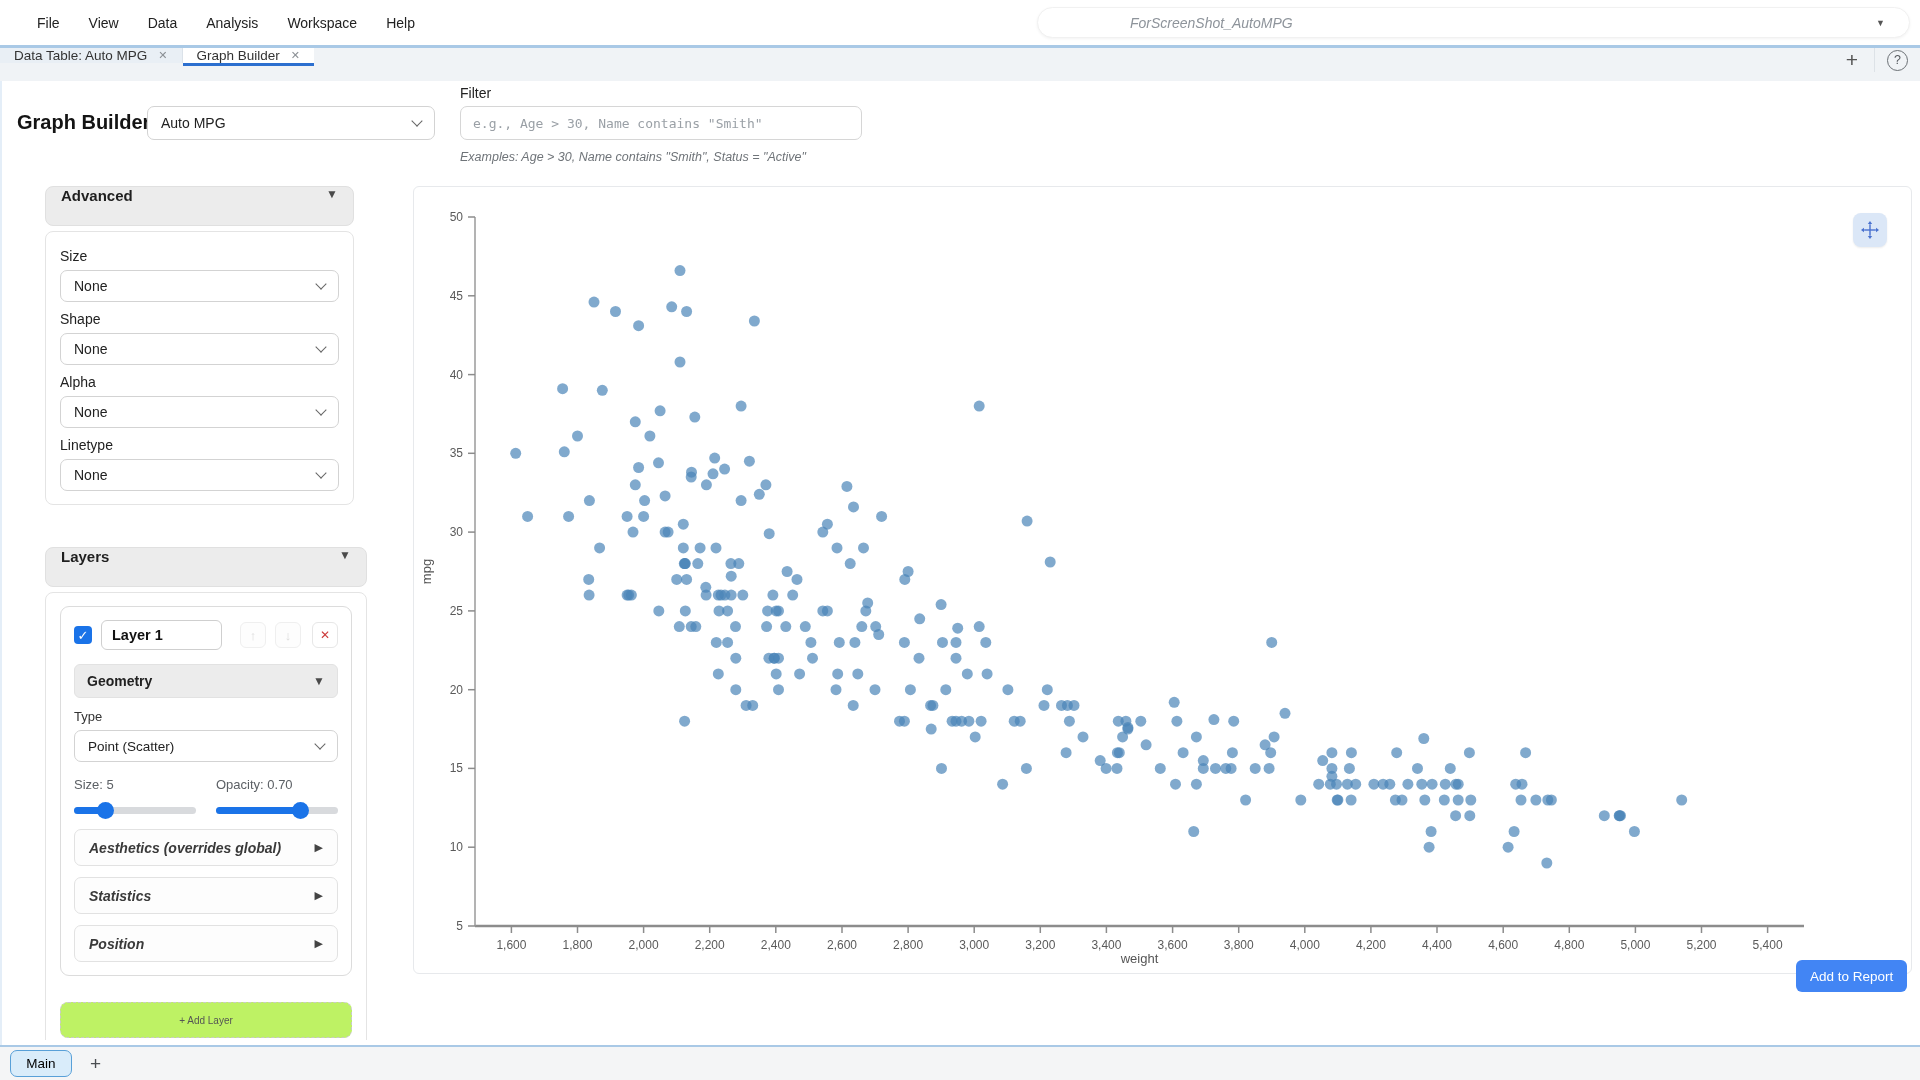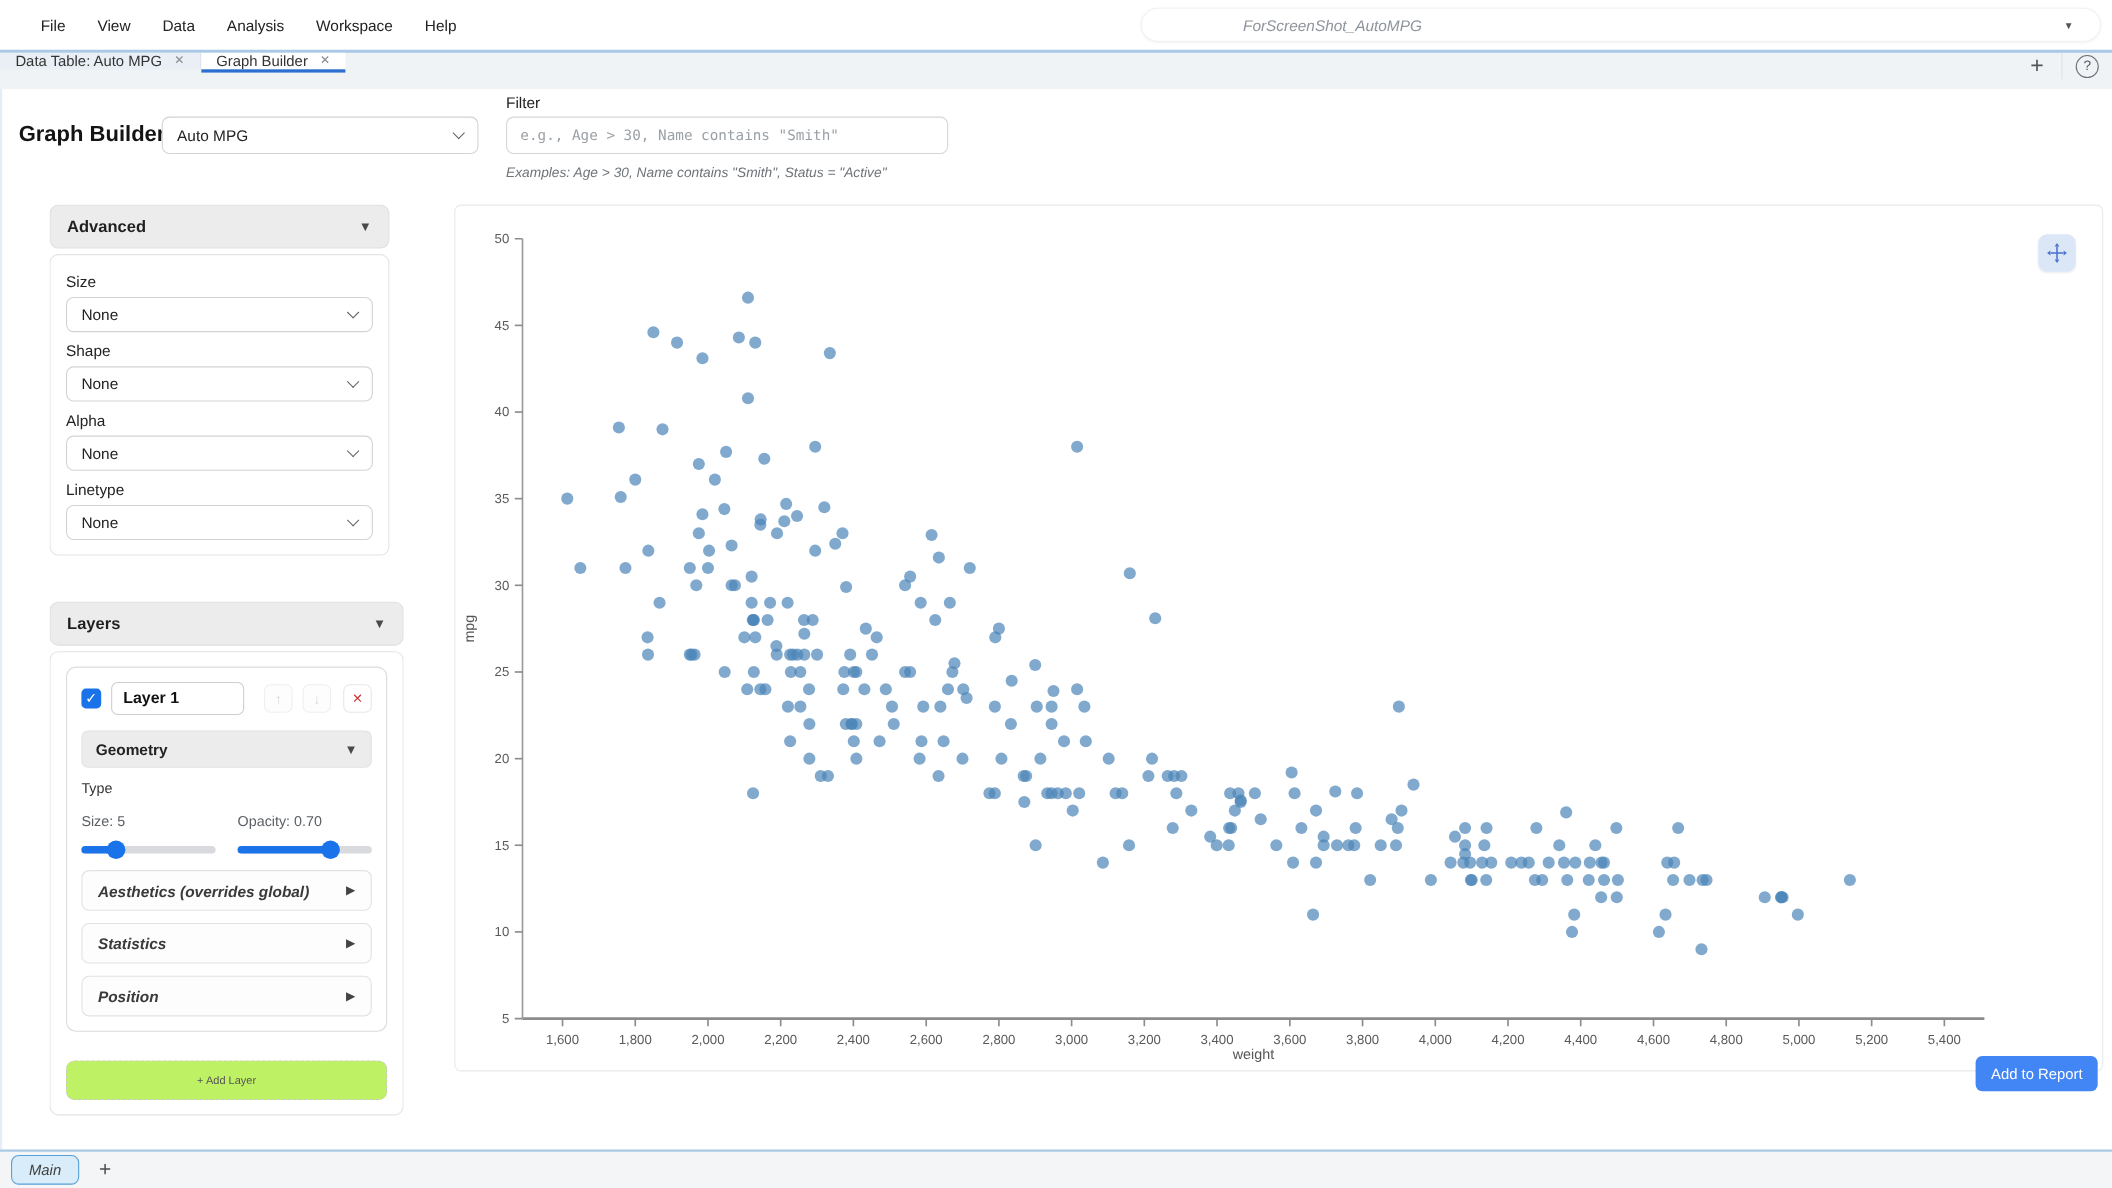--- a/index.html
+++ b/index.html
@@ -30,21 +30,21 @@
   .gb-title { position:absolute; left:17px; top:111px; font-size:20px; font-weight:700; color:#141414; }
   .ui-select { border:1px solid #d3d3d3; border-radius:7px; background:#fff; display:flex; align-items:center; justify-content:space-between; padding:0 13px; font-size:14px; color:#222; }
   .chev { width:8px; height:8px; border-right:1.6px solid #666; border-bottom:1.6px solid #666; transform:rotate(45deg); margin-top:-4px; flex:none; }
   .dataset-select { position:absolute; left:147px; top:106px; width:288px; height:34px; }
   .filter-label { position:absolute; left:460px; top:85px; font-size:14px; color:#222; }
   .filter-input { position:absolute; left:460px; top:106px; width:402px; height:34px; border:1px solid #d6d6d6; border-radius:7px; background:#fff; display:flex; align-items:center; padding:0 12px; font-family:"DejaVu Sans Mono",monospace; font-size:13px; color:#9aa0a6; white-space:nowrap; overflow:hidden; }
   .filter-examples { position:absolute; left:460px; top:150px; font-style:italic; font-size:12.5px; color:#6f7479; }
 
   
   .sidebar { position:absolute; left:45px; top:186px; width:322px; height:854px; overflow:hidden; }
-  .panel-header { height:40px; background:#ececec; border:1px solid #e0e0e0; border-radius:8px; display:flex; align-items:center; justify-content:space-between; padding:0 15px; font-size:15px; font-weight:700; color:#1f1f1f; }
+  .panel-header { height:40px; background:#ececec; border:1px solid #e0e0e0; border-radius:8px; display:flex; justify-content:space-between; padding:0 15px; font-size:15px; font-weight:700; color:#1f1f1f; }
   .panel-caret { font-size:12px; color:#4a4a4a; }
   .panel-body { margin-top:5px; background:#fff; border:1px solid #e4e4e4; border-radius:8px; padding:13px 14px; }
   .adv { width:309px; }
   .field-label { font-size:14px; color:#222; margin:9px 0 6px; }
   .field-label.first { margin-top:3px; }
   .field-select { height:32px; }
   .layers { width:322px; margin-top:42px; }
   .layer-card { border:1px solid #dcdcdc; border-radius:9px; padding:13px; }
   .layer-row { display:flex; align-items:center; gap:9px; }
   .checkbox { width:18px; height:18px; background:#1a73e8; border-radius:4px; color:#fff; font-size:13px; display:flex; align-items:center; justify-content:center; flex:none; }
@@ -68,21 +68,21 @@
 
   
   .chart-card { position:absolute; left:413px; top:186px; width:1499px; height:788px; background:#fff; border:1px solid #e7e9ec; border-radius:6px; }
   .chart-card svg.plot { position:absolute; left:0; top:0; }
   .pan-btn { position:absolute; top:26px; right:24px; width:34px; height:34px; background:#dbe7f7; border-radius:8px; display:flex; align-items:center; justify-content:center; box-shadow:0 1px 2px rgba(0,0,0,0.08); }
 
   .add-report-btn { position:absolute; left:1796px; top:960px; height:32px; padding:0 14px; background:#4285f4; border-radius:6px; color:#fff; font-size:13.5px; display:flex; align-items:center; justify-content:center; }
 
   
   .bottombar { position:absolute; left:0; right:0; bottom:0; height:35px; background:#f4f5f6; border-top:2px solid #a9c9e6; display:flex; align-items:center; }
-  .main-tab { margin-left:10px; width:62px; height:27px; background:#d9ecfa; border:1.5px solid #58a0d8; border-radius:7px; display:flex; align-items:center; justify-content:center; font-size:13.5px; color:#404040;font-style:italic; }
+  .main-tab { margin-left:10px; width:62px; height:27px; background:#d9ecfa; border:1.5px solid #58a0d8; border-radius:7px; display:flex; align-items:center; justify-content:center; font-size:13.5px; color:#000000; }
   .footer-add { margin-left:18px; font-size:19px; color:#4a4e52; }
 </style>
 </head>
 <body>
 
 <div class="app">
 
   <header class="menubar">
     <nav class="menu-items">
       <span class="menu-item">File</span>
@@ -170,20 +170,24 @@
             <span style="flex:1"></span>
             <span class="mini-btn disabled">↑</span>
             <span class="mini-btn disabled">↓</span>
             <span class="mini-btn delete">✕</span>
           </div>
           <div class="geom-header">
             <span>Geometry</span>
             <span class="panel-caret">▼</span>
           </div>
           <div class="type-label">Type</div>
+          <div class="ui-select type-select">
+            <span>Point (Scatter)</span>
+            <span class="chev"></span>
+          </div>
           <div class="slider-row">
             <div class="slider-col">
               <div class="slider-label">Size: 5</div>
               <div class="slider" style="--pct: 25%;">
                 <div class="track"></div>
                 <div class="fill"></div>
                 <div class="thumb"></div>
               </div>
             </div>
             <div class="slider-col">

